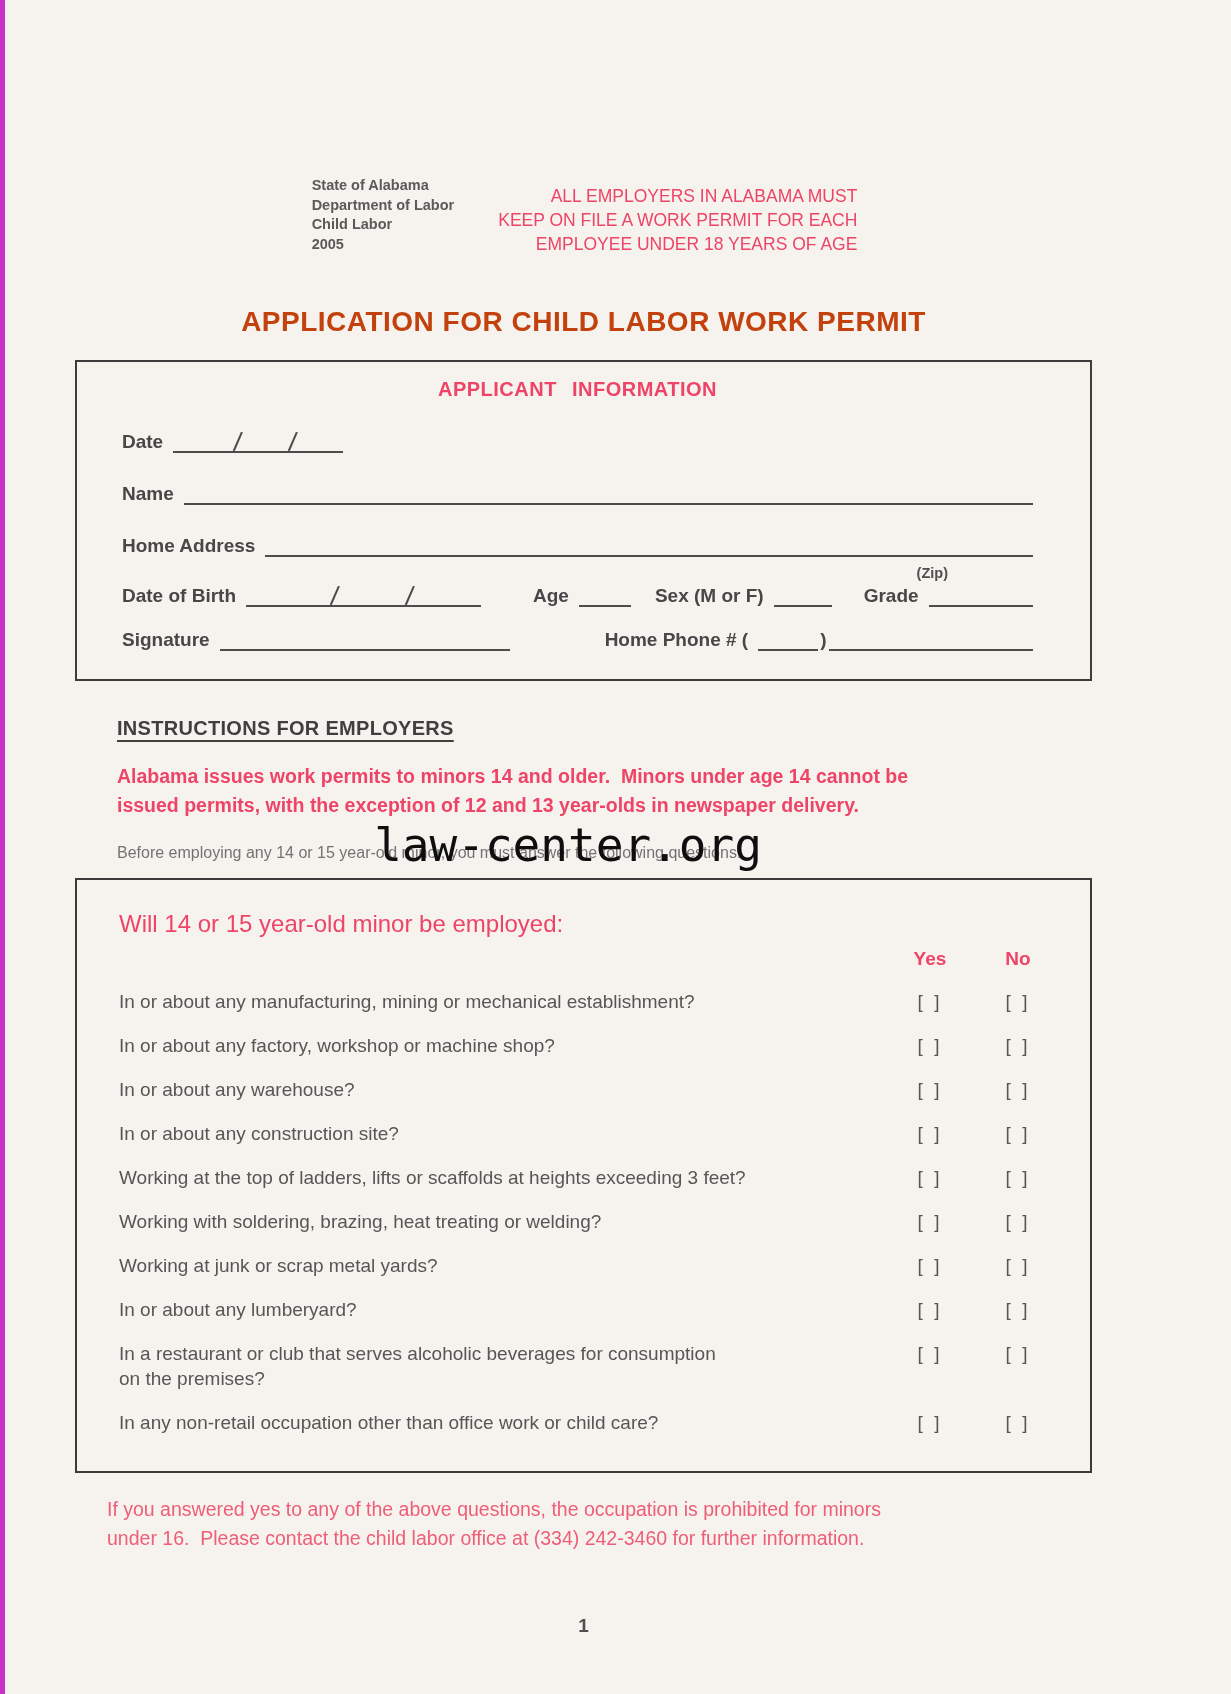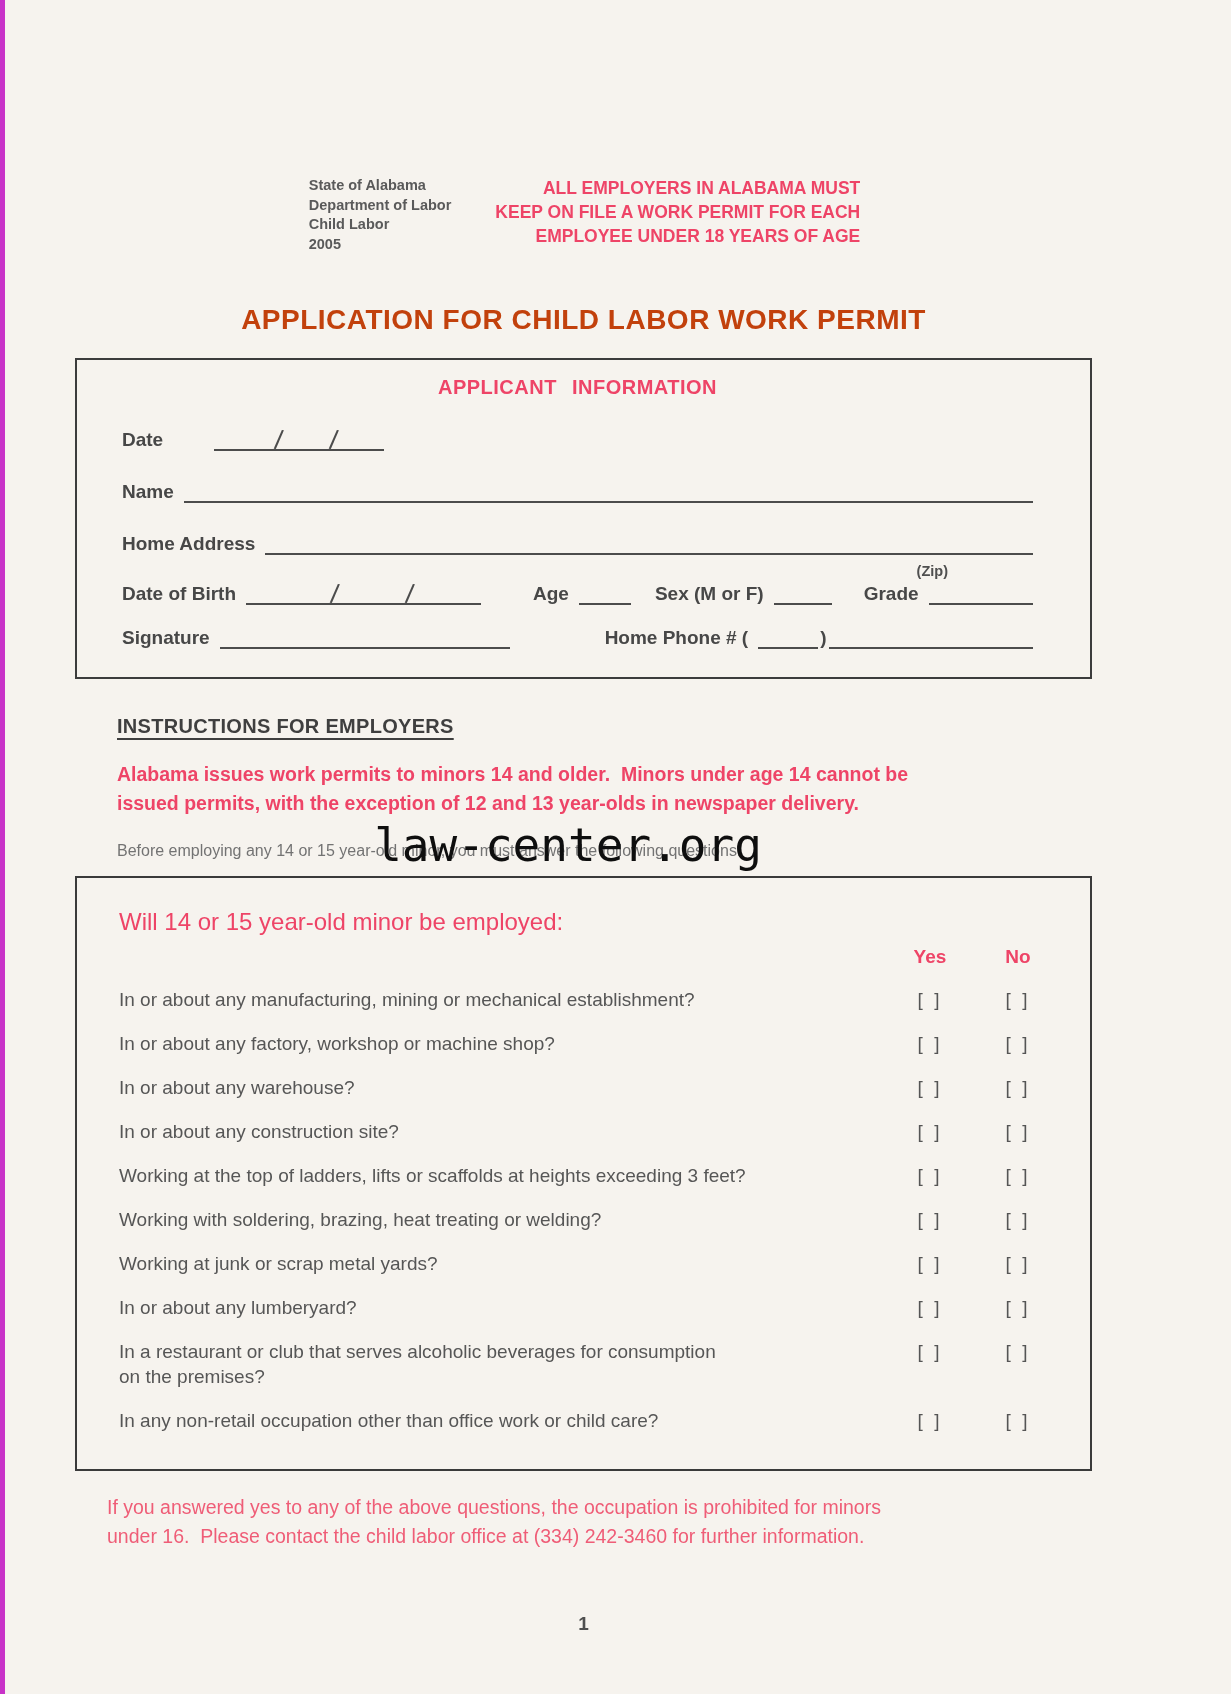--- a/index.html
+++ b/index.html
@@ -7,33 +7,33 @@
   .page {
     position:relative; width:1231px; height:1694px; margin:0 auto;
     background:#f6f3ee; overflow:hidden; color:#4a4a4a;
   }
   .edge-strip { position:absolute; left:0; top:0; width:5px; height:100%; background:#c832c8; }
   .content { position:absolute; left:75px; top:0; width:1017px; }
 
   
   .header-row { display:flex; justify-content:center; align-items:flex-start; margin-top:176px;gap:44px; }
   .agency { margin-left:8px; font-size:14.5px; line-height:19.5px; color:#5a5a5a; font-weight:700; }
-  .notice { text-align:right; font-weight:700; color:var(--pink); font-size:17.5px; line-height:24px; margin-top:0; margin-right:6px; }
+  .notice { text-align:right; font-weight:400; color:var(--pink); font-size:17.5px; line-height:24px; margin-top:8px; margin-right:6px; }
   .title { text-align:center; font-size:28px; font-weight:700; color:#c2410c; margin-top:50px; letter-spacing:.5px; }
 
   
   .app-box { border:2px solid #3c3c3c; margin-top:22px; padding:16px 57px 28px 45px; background:transparent; }
   .app-heading { text-align:center; color:var(--pink); font-weight:700; font-size:20px; letter-spacing:.5px; word-spacing:9px; }
   .f-row { display:flex; align-items:flex-end; font-weight:700; font-size:19px; color:#474747; }
   .f-label { margin-right:10px; white-space:nowrap; }
   .blank { display:inline-block; border-bottom:2px solid #4c4c4c; height:24px; position:relative; }
   .blank.grow { flex:1; }
   .slash { position:absolute; bottom:-7px; font-size:27px; font-weight:400; color:#4c4c4c; transform:rotate(8deg); }
   .slash.s1 { left:36%; } .slash.s2 { left:68%; }
-  .row-date { margin-top:28px;gap:41px; } .row-date .blank { width:170px; }
+  .row-date { margin-top:28px; } .row-date .blank { width:170px; }
   .row-name { margin-top:28px;justify-content:space-between; }
   .row-addr { margin-top:28px; }
   .zip-row { text-align:right; padding-right:85px; font-size:14.5px; font-weight:700; color:#4f4f4f; margin-top:8px; margin-bottom:-8px; }
   .row-dob { margin-top:10px; }
   .dob-blank { width:235px; }
   .ml-52 { margin-left:52px; } .ml-30 { margin-left:24px; } .ml-32 { margin-left:32px; }
   .w-52 { width:52px; } .w-58 { width:58px; }
   .row-sig { margin-top:20px; }
   .sig-blank { width:290px; }
   .phone-label { margin-left:95px; }

